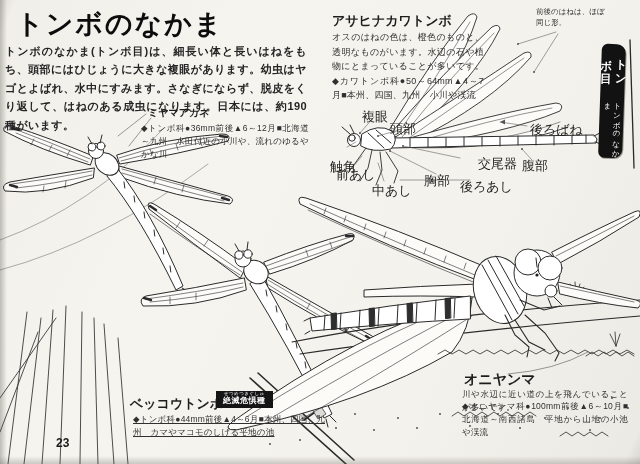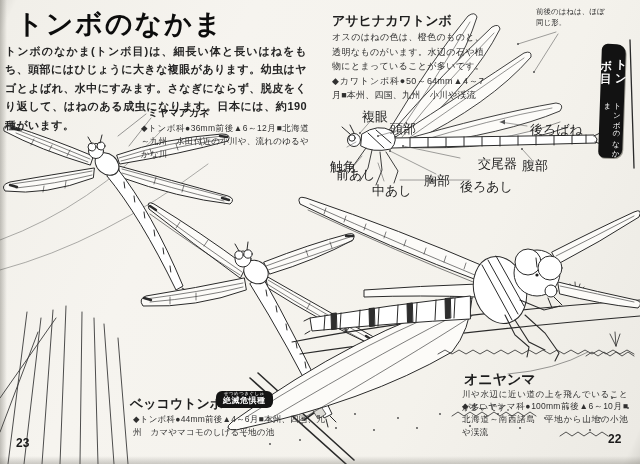--- a/index.html
+++ b/index.html
@@ -10,33 +10,33 @@
   }
   .stage{position:absolute;inset:0;}
   .art{position:absolute;left:0;top:0;z-index:1;}
   .txt{position:absolute;z-index:2;color:#1d1d1d;}
   .title{font-size:27px;font-weight:900;letter-spacing:2px;color:#0c0c0c;}
   .intro{font-size:11px;line-height:1.68;letter-spacing:.4px;text-align:justify;color:#242424;}
   .sp-name{font-weight:bold;white-space:nowrap;}
   .sp-data{font-size:8.5px;line-height:1.55;letter-spacing:.2px;color:#303030;text-align:justify;}
   .lbl{font-size:13px;white-space:nowrap;color:#1f1f1f;}
   .wingnote{font-size:7.5px;line-height:1.5;color:#2a2a2a;}
-  .pagenum{font-size:12px;font-weight:bold;color:#1a1a1a;}
+  .pagenum{font-size:12px;font-weight:bold;color:#1a1a1a;margin-left:40px;}
   .tab{
     position:absolute;left:600px;top:44px;width:24px;height:114px;z-index:3;
     border-radius:6px 9px 9px 6px;transform:rotate(2deg);
     display:flex;flex-direction:column;align-items:center;justify-content:flex-start;
     padding-top:7px;box-sizing:border-box;box-shadow:1px 1px 0 #9a988f;
   }
   .tab .v{writing-mode:vertical-rl;text-orientation:upright;letter-spacing:1px;}
   .tab .order{font-size:11.5px;font-weight:bold;}
   .tab .group{font-size:7.5px;margin-top:7px;}
   .badge{
     position:absolute;left:216px;top:391px;z-index:3;background:#141414;color:#fff;
-    border-radius:6px;padding:1px 7px 2px;text-align:center;line-height:1.1;
+    border-radius:0;padding:1px 7px 2px;text-align:center;line-height:1.1;
   }
   .badge .ruby{font-size:4.5px;letter-spacing:.5px;display:block;}
   .badge .bt{font-size:8px;font-weight:bold;display:block;letter-spacing:.5px;}
   .edgeL{position:absolute;left:0;top:0;width:7px;height:464px;z-index:4;
     background:linear-gradient(90deg,rgba(90,88,80,.35),rgba(90,88,80,0));}
   .edgeB{position:absolute;left:0;top:456px;width:640px;height:8px;z-index:4;
     background:linear-gradient(0deg,rgba(90,88,80,.28),rgba(90,88,80,0));}
 </style>
 </head>
 <body>
@@ -382,21 +382,21 @@
 <div class="txt lbl" style="left:450px;top:155px;margin-left:28px;">交尾器</div>
 <div class="txt lbl" style="left:460px;top:178px;">後ろあし</div>
 <div class="txt lbl" style="left:522px;top:157px;">腹部</div>
 <div class="txt lbl" style="left:530px;top:121px;">後ろばね</div>
 
 <div class="txt sp-name" style="left:130px;top:395px;font-size:13px;">ベッコウトンボ</div>
 <div class="badge">
   <span class="ruby">ぜつめつきぐしゅ</span>
   <span class="bt">絶滅危惧種</span>
 </div>
-<div class="txt sp-data" style="left:133px;top:413px;width:192px;">◆トンボ科●44mm前後▲4～6月■本州、四国、九州　カマやマコモのしげる平地の池</div>
+<div class="txt sp-data" style="left:133px;top:413px;width:192px;text-decoration:underline;">◆トンボ科●44mm前後▲4～6月■本州、四国、九州　カマやマコモのしげる平地の池</div>
 
 <div class="txt sp-data" style="left:462px;top:388px;width:166px;">川や水辺に近い道の上を飛んでいることが多いです。</div>
 <div class="txt sp-name" style="left:464px;top:371px;font-size:14px;">オニヤンマ</div>
 <div class="txt sp-data" style="left:462px;top:400px;width:166px;">◆オニヤンマ科●100mm前後▲6～10月■北海道～南西諸島　平地から山地の小池や渓流</div>
 
 <div class="tab" id="side-tab" style="background: rgb(18, 18, 18); color: rgb(255, 255, 255);">
   <span class="v order">トンボ目</span>
   <span class="v group">トンボのなかま</span>
 </div>
 

